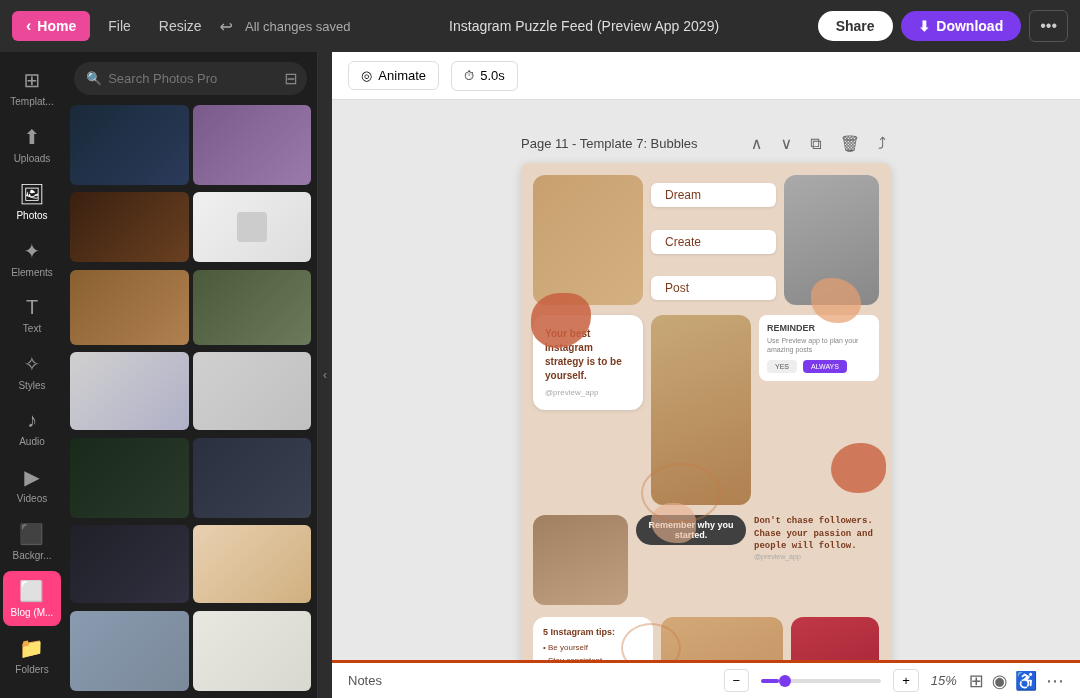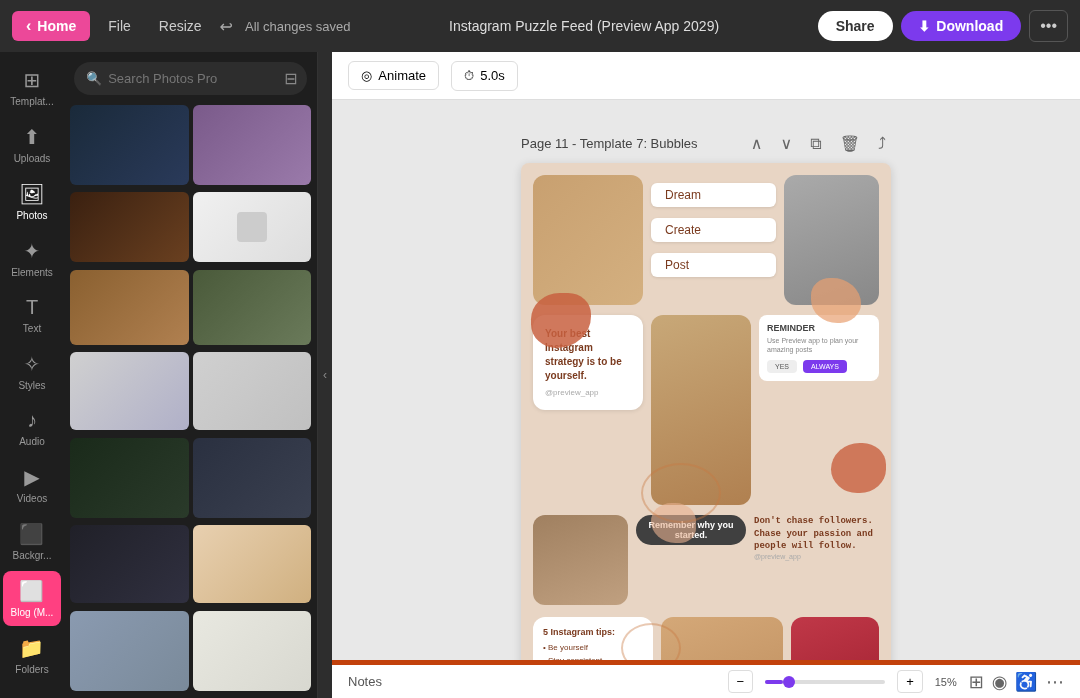--- a/index.html
+++ b/index.html
@@ -74,25 +74,25 @@
     .reminder-btn.yes { background: #eee; color: #555; }
     .reminder-btn.always { background: #7c3aed; color: white; }
     .chase-text { font-size: 9px; color: #7a3a1e; font-weight: 700; line-height: 1.4; font-family: Liberation Mono, monospace; }
     .chase-author { font-size: 7px; color: #aaa; }
     .remember-tag { background: #404040; border-radius: 20px; padding: 5px 12px; font-size: 9px; color: white; font-weight: 600; text-align: center; width: 110px; }
     .tips-card { background: white; border-radius: 12px; padding: 10px; width: 120px; flex-shrink: 0; }
     .tips-title { font-size: 9px; font-weight: 700; color: #7a3a1e; margin-bottom: 5px; }
     .tips-list { font-size: 8px; color: #7a3a1e; line-height: 1.6; }
 
     
-    .bottom-bar { height: 38px; background: white; border-top: 5px solid #c2410c; display: flex; align-items: center; padding: 0 16px; gap: 12px; flex-shrink: 0; }
+    .bottom-bar { height: 38px; background: white; border-top: 3px solid #c2410c; display: flex; align-items: center; padding: 0 16px; gap: 12px; flex-shrink: 0; }
     .notes-btn { font-size: 13px; color: #555; background: none; border: none; cursor: pointer; }
     .bottom-spacer { flex: 1; }
     .zoom-btn { background: none; border: 1px solid #ddd; border-radius: 4px; padding: 3px 8px; cursor: pointer; font-size: 13px; }
-    .zoom-level { font-size: 11px; color: #555; }
+    .zoom-level { font-size: 13px; color: #555; font-style: italic; }
     .bottom-icons { display: flex; gap: 8px; }
     .bottom-icon-btn { background: none; border: none; cursor: pointer; color: #666; font-size: 18px; }
 
     
     .deco-blob1 { position: absolute; width: 60px; height: 55px; background: #c86040; border-radius: 50% 40% 60% 45%; top: 130px; left: 10px; opacity: 0.85; }
     .deco-blob2 { position: absolute; width: 50px; height: 45px; background: #e8a070; border-radius: 40% 60% 45% 55%; top: 115px; right: 30px; opacity: 0.7; }
     .deco-blob3 { position: absolute; width: 55px; height: 50px; background: #c86040; border-radius: 55% 45% 50% 50%; top: 280px; right: 5px; opacity: 0.8; }
     .deco-blob4 { position: absolute; width: 45px; height: 40px; background: #e8b090; border-radius: 50% 50% 40% 60%; top: 340px; left: 130px; opacity: 0.6; }
 
     
@@ -243,21 +243,21 @@
         <div class="deco-blob3"></div>
         <div class="deco-blob4"></div>
 
         <div style="position:absolute;width:80px;height:60px;border:2px solid #c87840;border-radius:50%;top:300px;left:120px;opacity:0.4;pointer-events:none;"></div>
         <div style="position:absolute;width:60px;height:50px;border:2px solid #c87840;border-radius:50%;top:460px;left:100px;opacity:0.4;pointer-events:none;"></div>
 
         <div style="display:flex;gap:8px;padding:12px 12px 0;">
 
           <div style="width:110px;height:130px;background:linear-gradient(135deg,#c8a070,#d4b080);border-radius:12px;flex-shrink:0;"></div>
 
-          <div style="display:flex;flex-direction:column;justify-content:flex-start;gap:6px;flex:1;padding-top:8px;">
+          <div style="display:flex;flex-direction:column;justify-content:space-between;gap:6px;flex:1;padding-top:8px;">
             <div class="label-card">Dream</div>
             <div class="label-card">Create</div>
             <div class="label-card">Post</div>
           </div>
 
           <div style="width:95px;height:130px;background:linear-gradient(160deg,#aaaaaa,#888888);border-radius:12px;"></div>
         </div>
 
         <div style="display:flex;gap:8px;padding:10px 12px 0;align-items:flex-start;justify-content:flex-end;">
 

